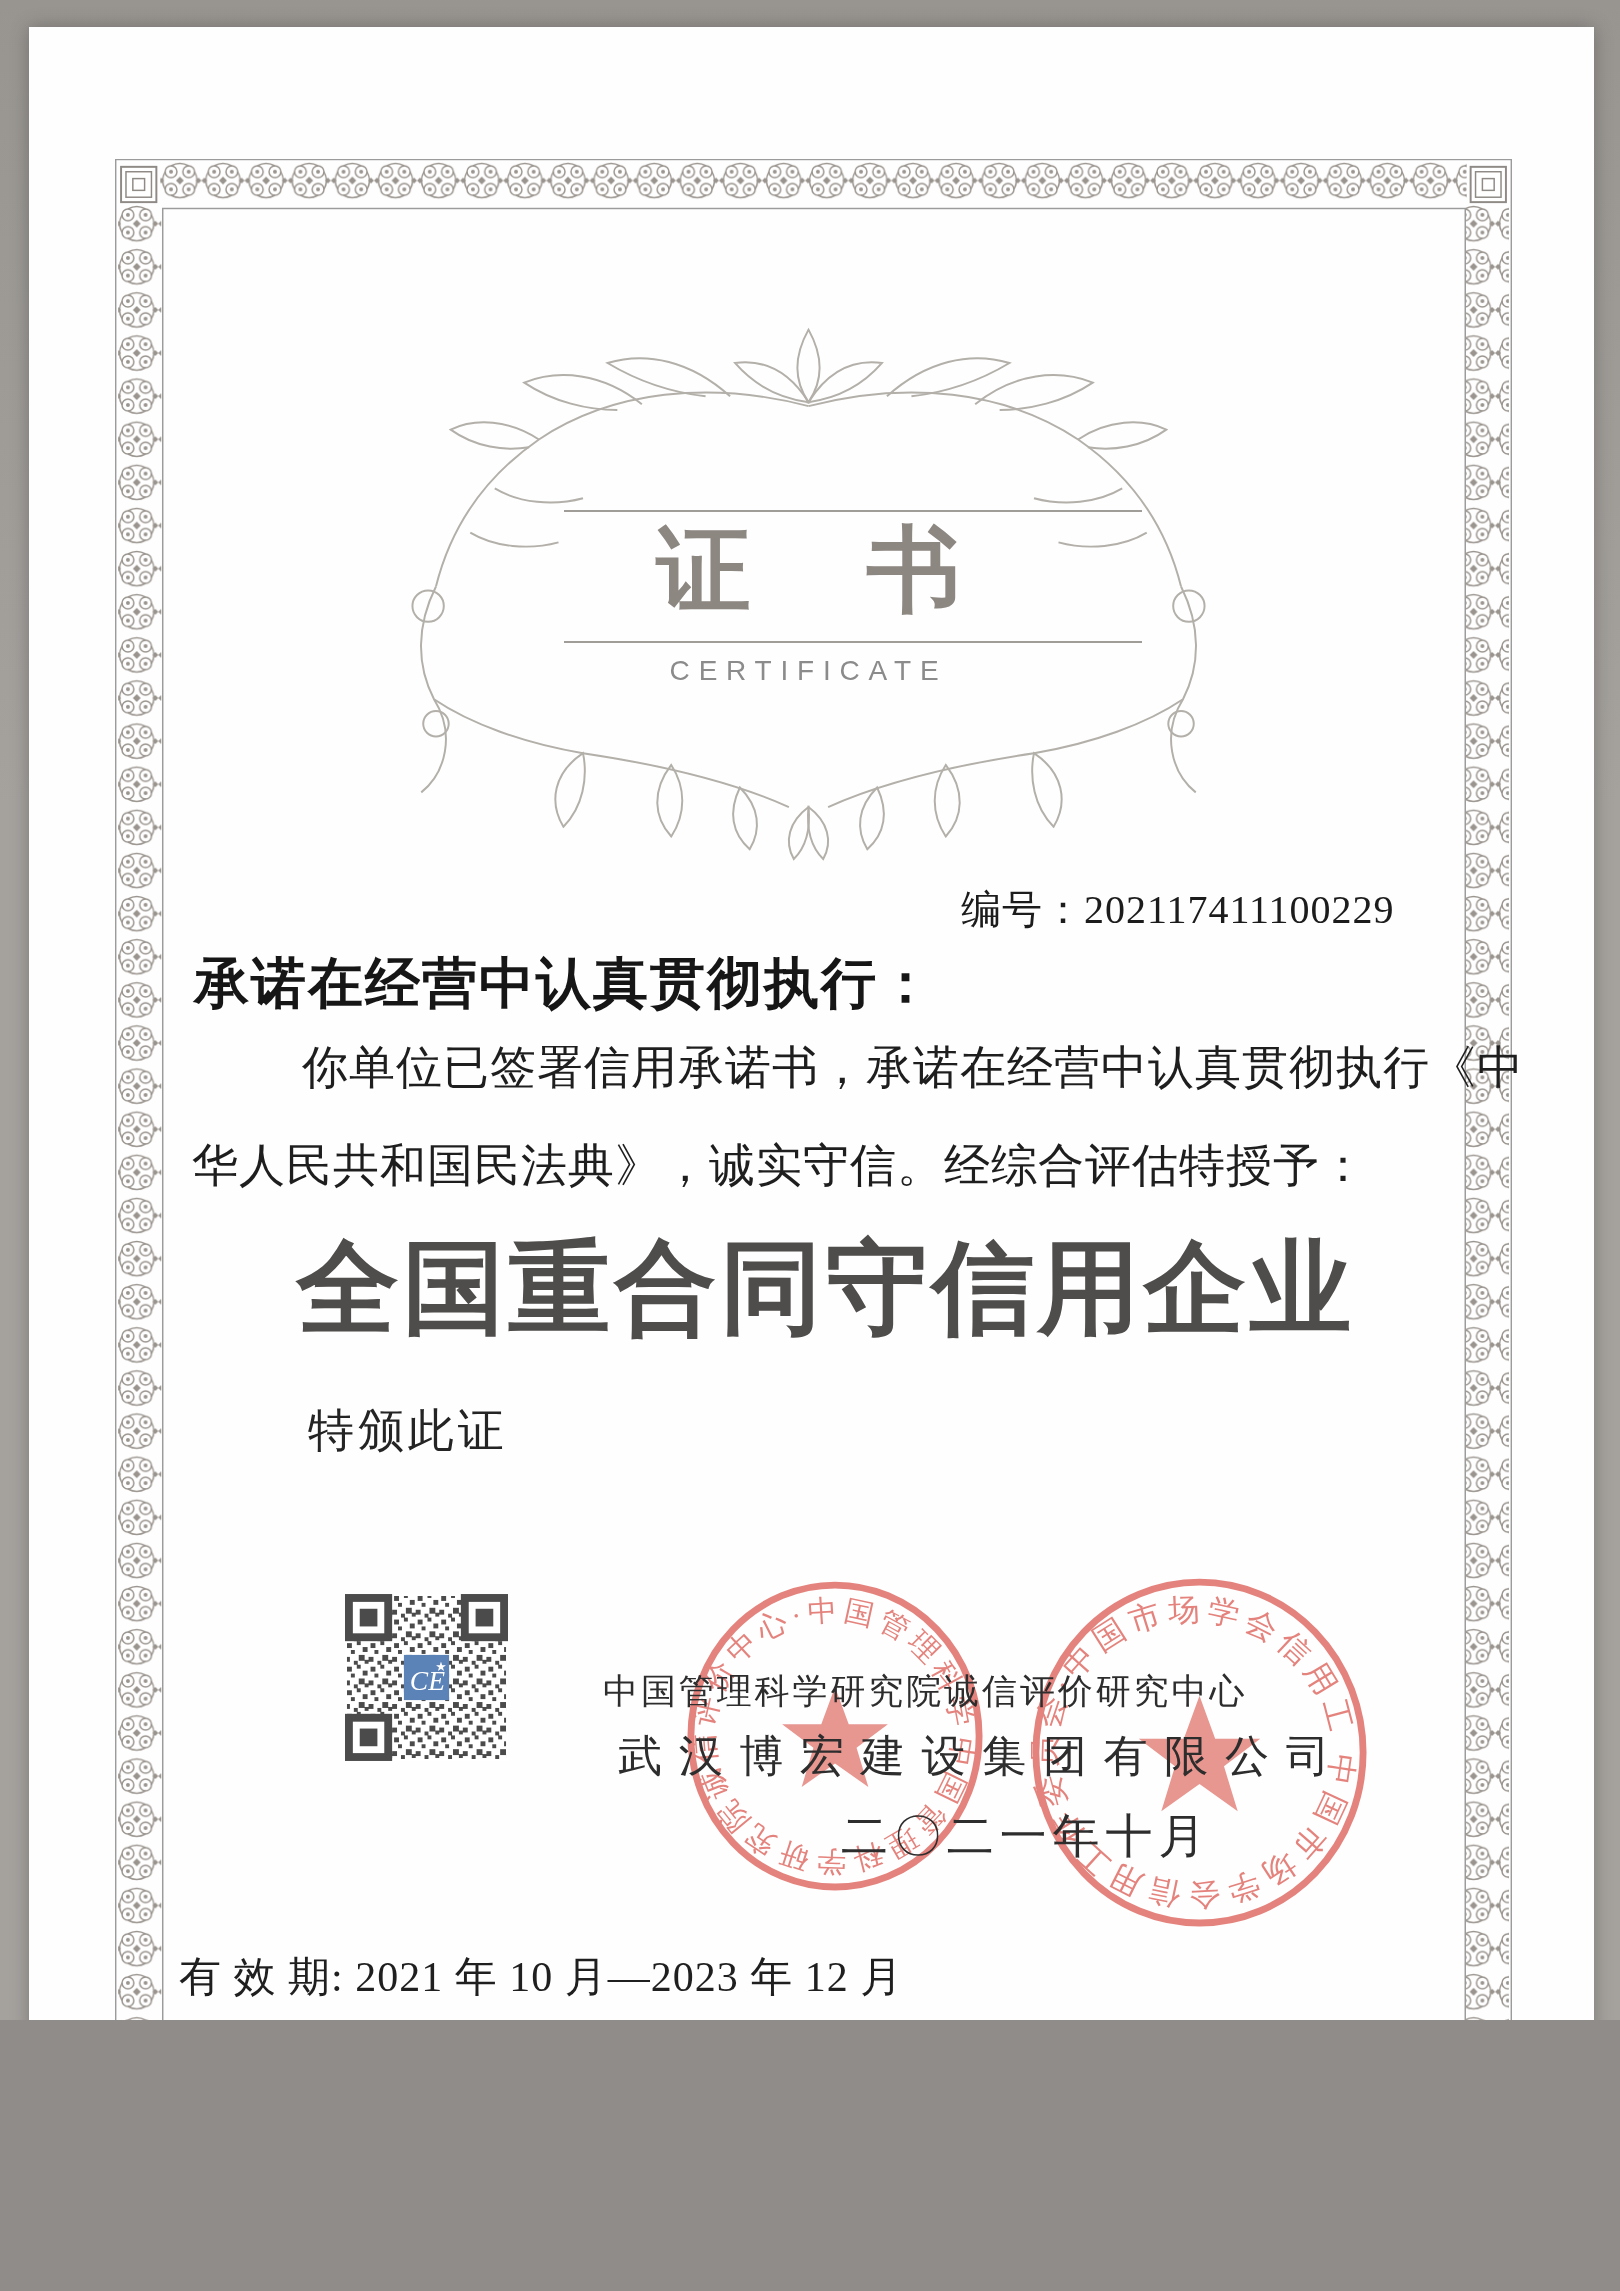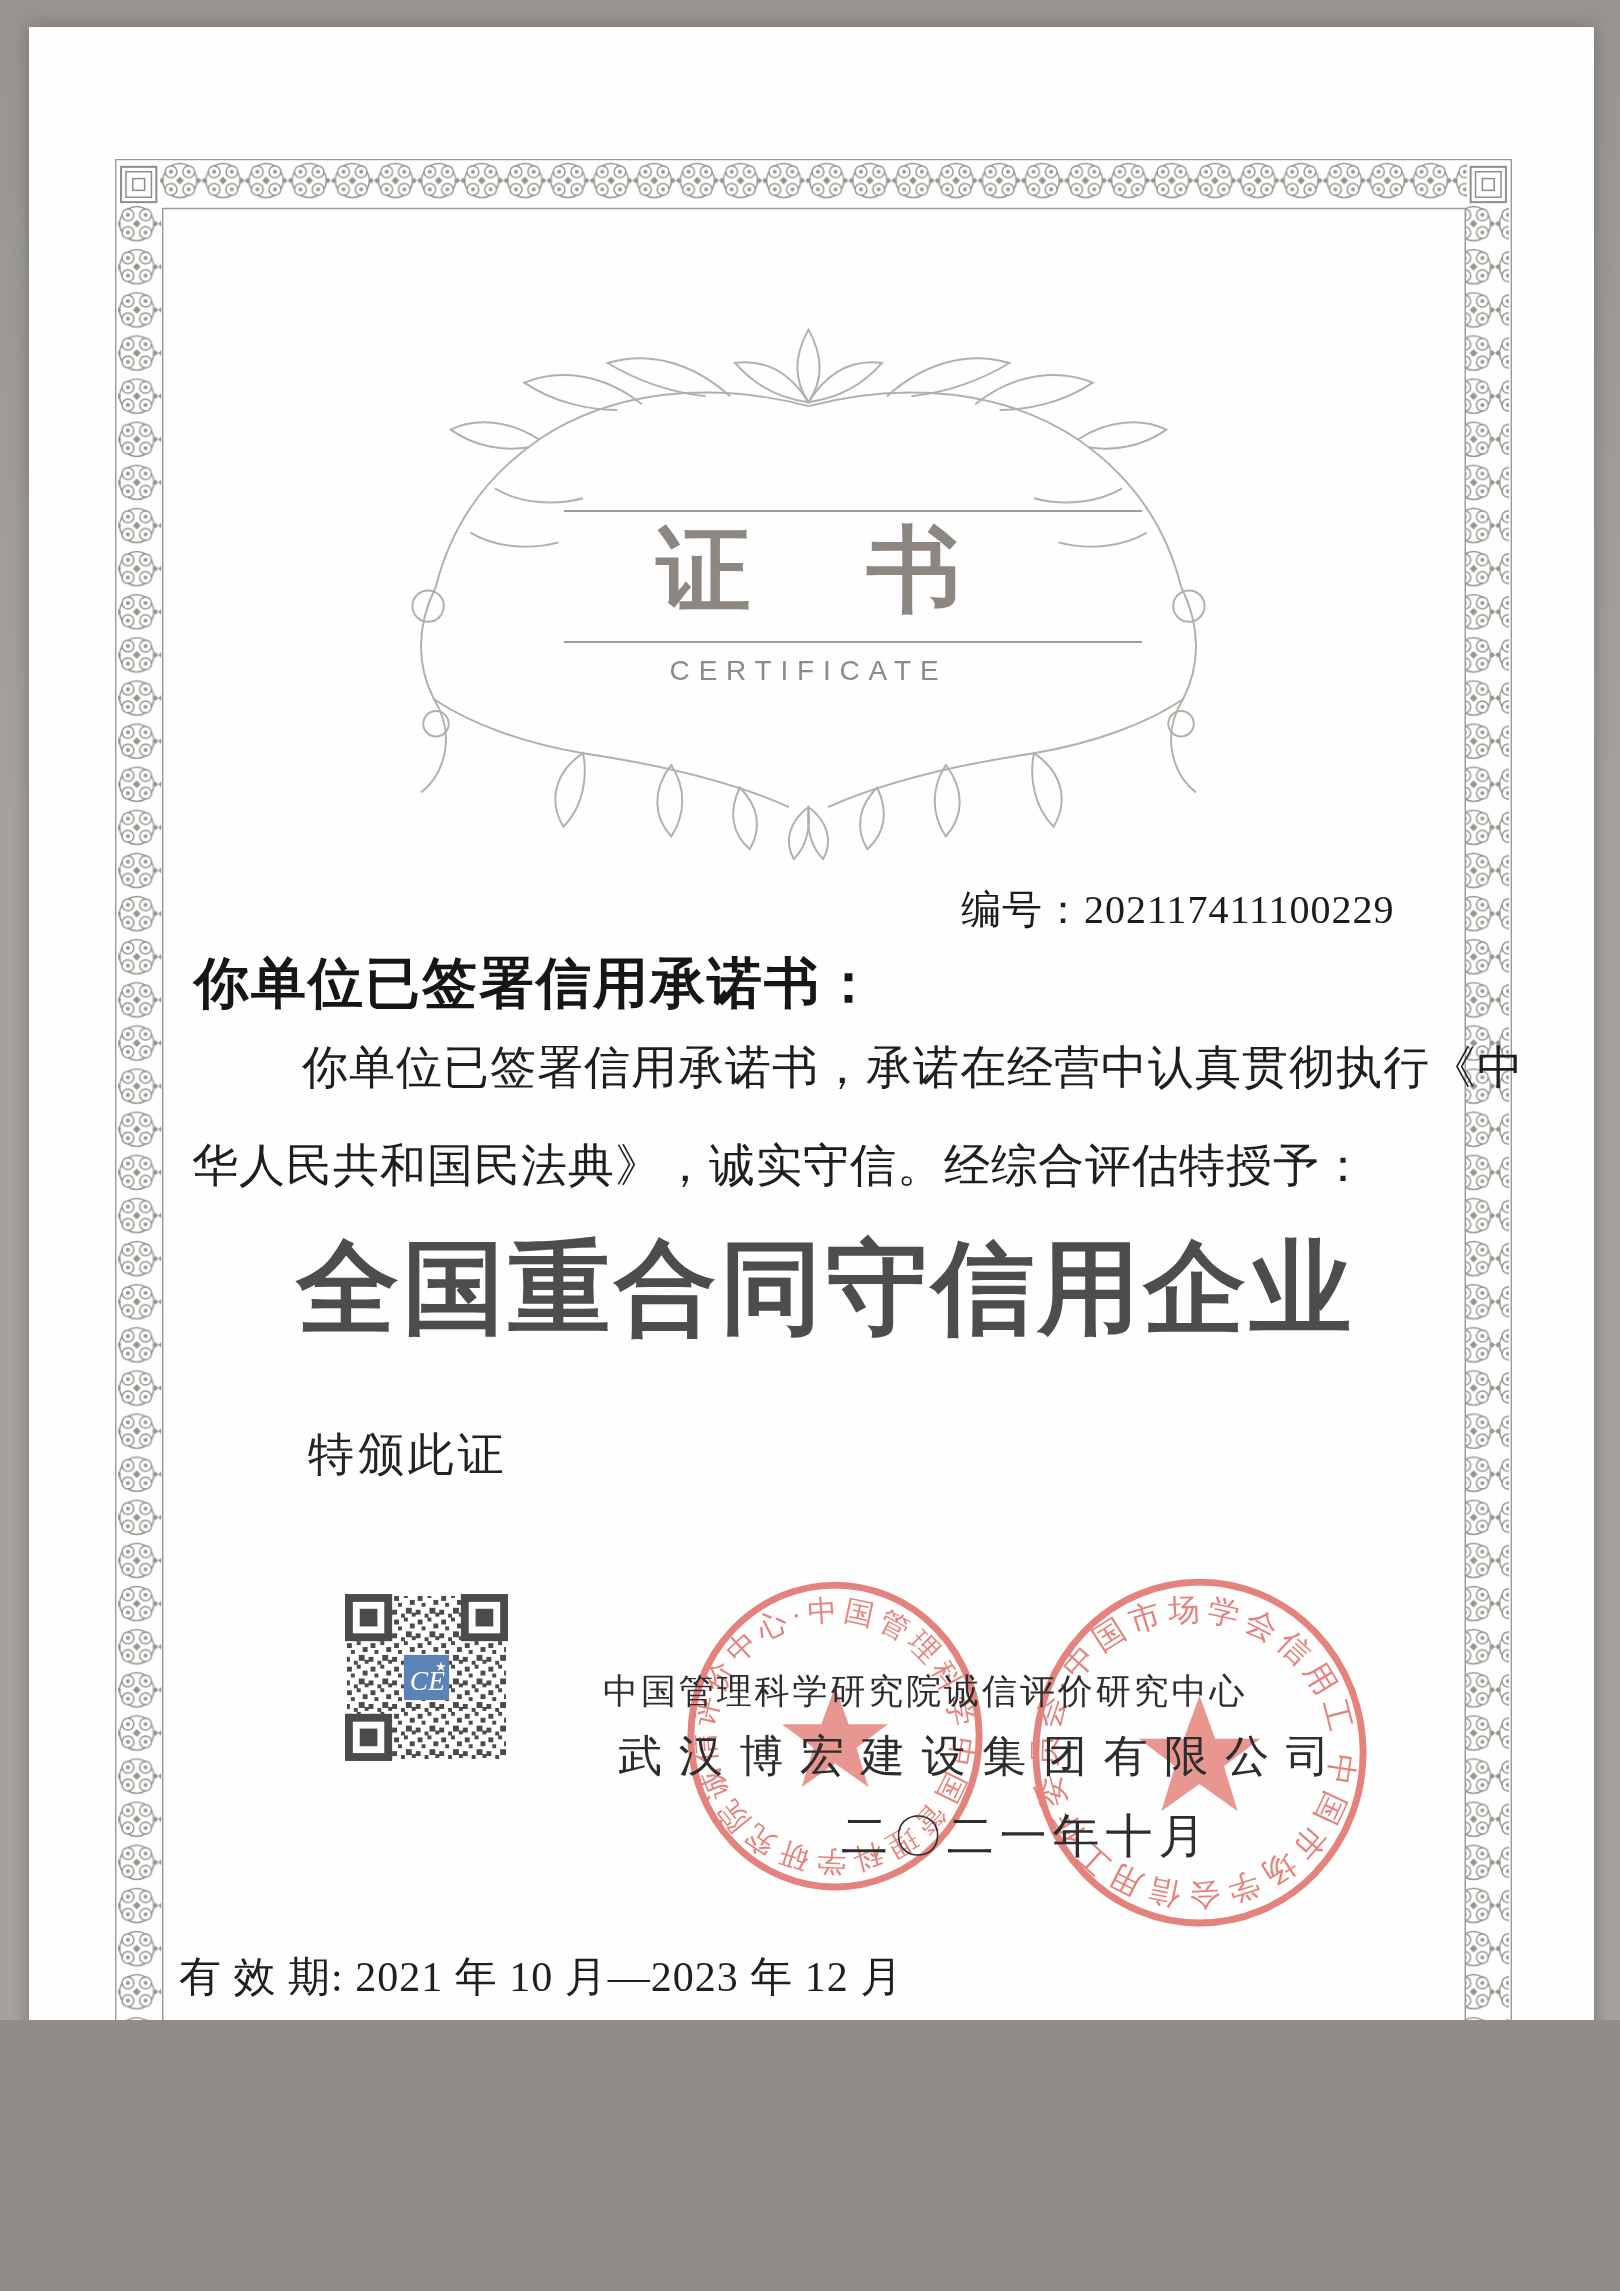--- a/index.html
+++ b/index.html
@@ -13,21 +13,21 @@
   
   #hr-top{left:564px;top:510px;width:578px;height:2px;background:#a09c98;}
   #cert-title{left:377px;top:518px;width:863px;text-align:center;font-family:"Liberation Sans",sans-serif;font-weight:bold;font-size:94px;line-height:1.1;color:#8d8781;letter-spacing:45px;text-indent:45px;}
   #hr-bottom{left:564px;top:641px;width:578px;height:2px;background:#a09c98;}
   #cert-sub{left:377px;top:655px;width:863px;text-align:center;font-family:"Liberation Sans",sans-serif;font-size:28px;color:#8b8b8b;letter-spacing:8.8px;}
   #serial{left:961px;top:882px;font-size:40px;color:#1c1c1c;letter-spacing:1px;}
   #recipient{left:194px;top:947px;font-size:55px;font-weight:bold;color:#161616;letter-spacing:2px;}
   #body1{left:302px;top:1037px;font-size:46px;color:#1e1e1e;letter-spacing:1px;}
   #body2{left:192px;top:1135px;font-size:46px;color:#1e1e1e;letter-spacing:1px;}
   #award{left:0;top:1221px;width:1652px;text-align:center;font-family:"Liberation Sans",sans-serif;font-weight:bold;font-size:102px;color:#4f4d4b;letter-spacing:3.9px;}
-  #issue-note{left:308px;top:1400px;font-size:46px;color:#242424;letter-spacing:3.9px;margin-top:24px;}
+  #issue-note{left:308px;top:1400px;font-size:46px;color:#242424;letter-spacing:3.9px;}
   #qr{left:345px;top:1594px;}
   .seal{mix-blend-mode:multiply;opacity:.88;}
   #seal-left{left:686px;top:1581px;}
   #seal-right{left:1031px;top:1578px;}
   #issuer1{left:603px;top:1668px;font-size:35px;color:#2d2d2d;letter-spacing:2.9px;}
   #issuer2{left:618px;top:1727px;font-size:44px;color:#2d2d2d;letter-spacing:16.7px;}
   #issue-date{left:841px;top:1805px;width:461px;font-size:47px;color:#2d2d2d;letter-spacing:5.9px;}
   #validity{left:179px;top:1933px;font-size:42px;color:#1f1f1f;letter-spacing:1px;margin-top:16px;}
   #query{left:179px;top:2009px;font-size:42px;color:#1f1f1f;letter-spacing:1px;}
 </style>
@@ -121,21 +121,21 @@
       <path d="M440 505 C460 520 465 540 455 558 C442 545 438 525 440 505 Z"></path>
     </g>
   </svg>
 
   <div id="hr-top" class="abs"></div>
   <div id="cert-title" class="abs">证 书</div>
   <div id="hr-bottom" class="abs"></div>
   <div id="cert-sub" class="abs">CERTIFICATE</div>
 
   <div id="serial" class="abs">编号：202117411100229</div>
-  <div id="recipient" class="abs">你单位已签署信用承诺书：</div>
+  <div id="recipient" class="abs">承诺在经营中认真贯彻执行：</div>
   <div id="body1" class="abs">你单位已签署信用承诺书，承诺在经营中认真贯彻执行《中</div>
   <div id="body2" class="abs">华人民共和国民法典》，诚实守信。经综合评估特授予：</div>
   <div id="award" class="abs">全国重合同守信用企业</div>
   <div id="issue-note" class="abs">特颁此证</div>
 
   <svg id="qr" class="abs" width="163" height="167" viewBox="0 0 166 170">
     <defs>
       <pattern id="qrpat" width="24" height="24" patternUnits="userSpaceOnUse">
         <g fill="#4b4b4b">
           <rect x="2" y="2" width="5" height="5"></rect>

